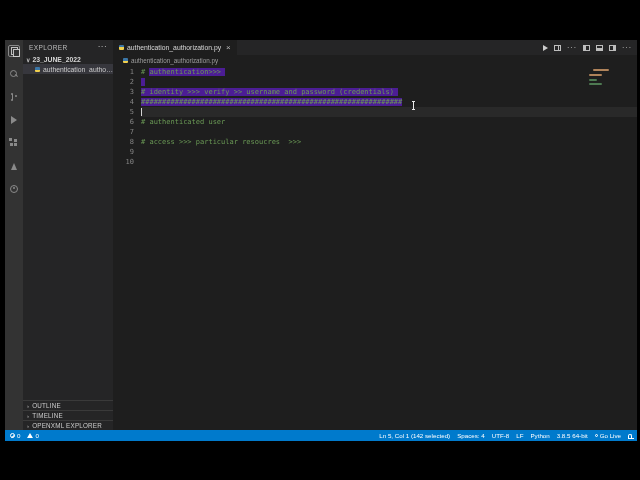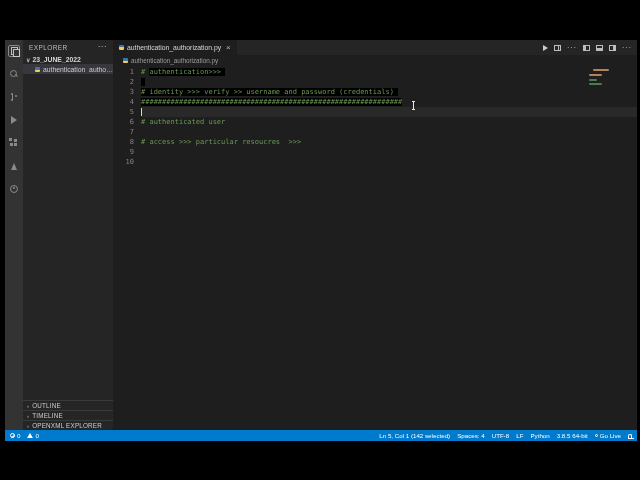--- a/index.html
+++ b/index.html
@@ -70,21 +70,21 @@
 
   .breadcrumb { height:11px; display:flex; align-items:center; gap:3px; padding-left:10px;
                 font-size:6.3px; color:#9d9d9d; }
 
   .code-wrap { flex:1; position:relative; padding-top:1px;
                font-family:"DejaVu Sans Mono", monospace; font-size:7px; }
   .code-line { display:flex; height:10px; line-height:10px; }
   .line-num { width:28px; min-width:28px; text-align:right; padding-right:7px; color:#858585; }
   .line-text { white-space:pre; color:#6a9955; flex:1; }
   .code-line.current .line-text { background:rgba(255,255,255,.05); }
-  .seg.sel { background:#000000; }
+  .seg.sel { background:#4c1d95; }
   .seg.nl { padding-right:4px; }
   .caret { display:inline-block; width:1px; height:8px; background:#d4d4d4; vertical-align:middle; margin-right:-1px; }
 
   .minimap { position:absolute; top:1px; right:24px; width:24px; height:100px; }
   .mm-bar { position:absolute; height:2px; border-radius:1px; }
 
   
   .ibeam { position:absolute; left:411px; top:101px; width:5px; height:9px; z-index:50;
            background:linear-gradient(#e8e8e8,#e8e8e8) center/1px 100% no-repeat; }
   .ibeam::before { content:""; position:absolute; top:0; left:1px; width:3px; height:1px; background:#e8e8e8; }

